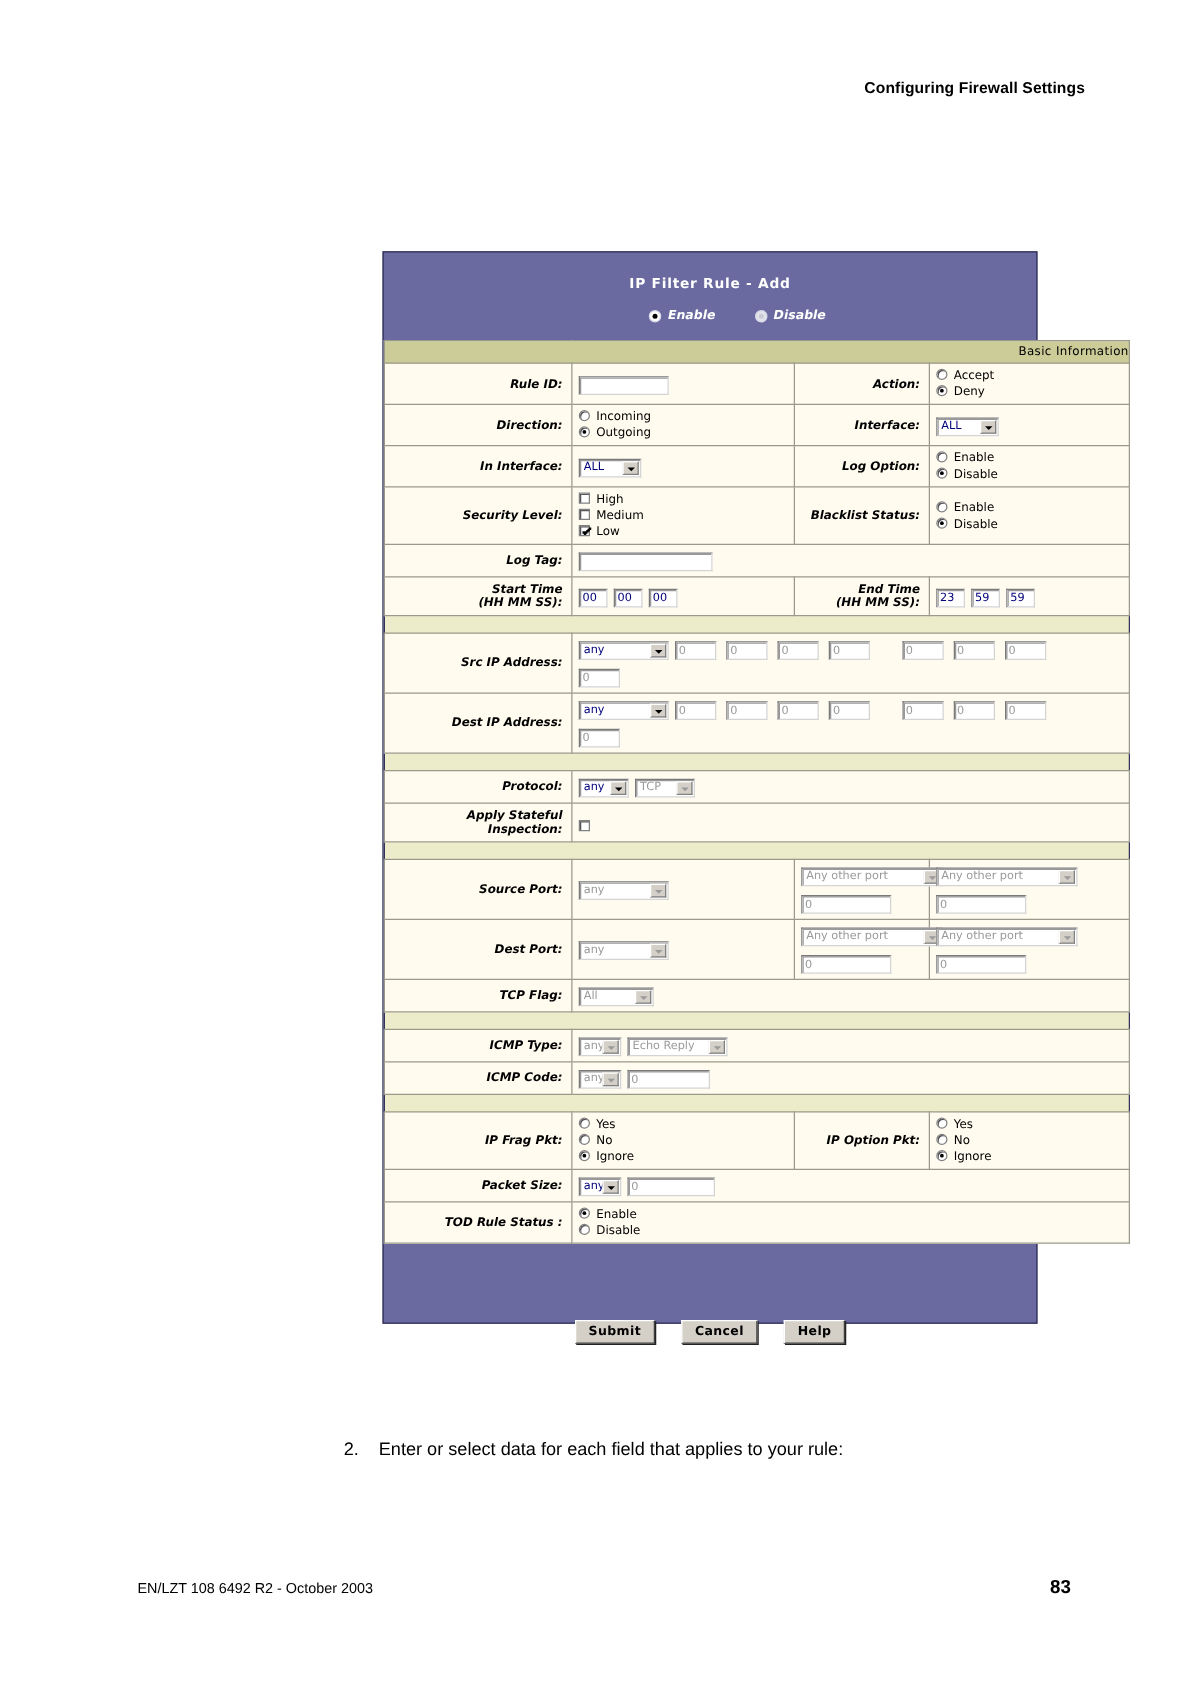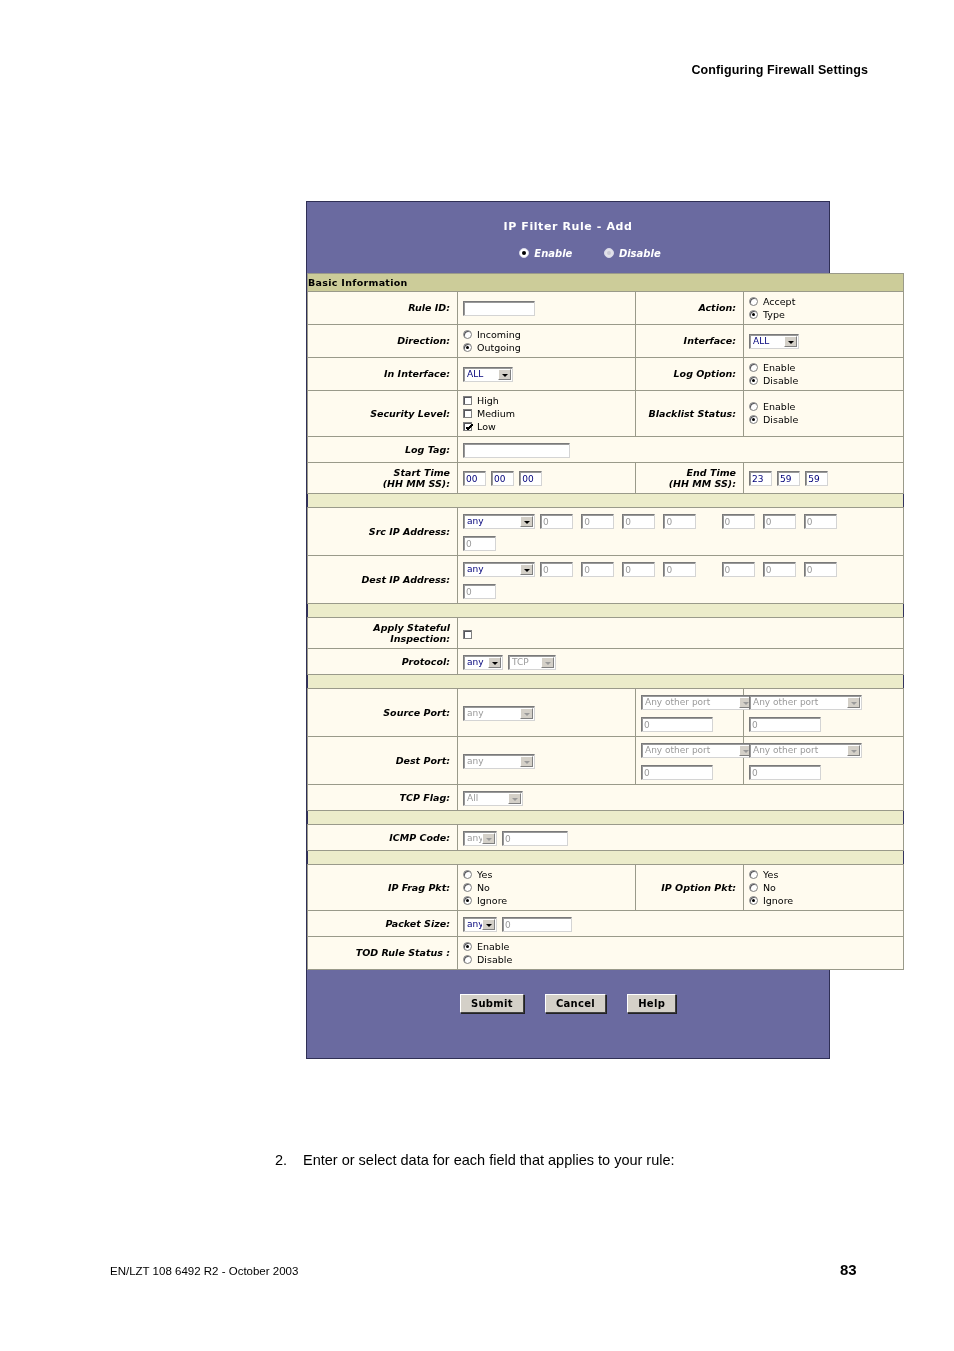--- a/index.html
+++ b/index.html
@@ -70,21 +70,21 @@
     table-layout:fixed;
   }
   .ftbl td{
     border:1px solid #9a9a8a;
     background:#fffbef;
     padding:0;
     vertical-align:middle;
   }
   .hdr-row td{
     background:#cccc99;border:1px solid #9a9a8a;
-    text-align:left;font-weight:bold;font-size:9.5px;color:#000;
+    text-align:right;font-weight:normal;font-size:9.5px;color:#000;
     padding:3px 0 3px 0;letter-spacing:.3px;margin-top:37px;
   }
   .spacer-row td{
     background:#ececca;height:13px;border-left:1px solid #33335c;
     border-right:1px solid #33335c;border-top:1px solid #9a9a8a;
     border-bottom:1px solid #9a9a8a;
   }
   td.lbl{
     text-align:right;font-style:italic;font-weight:bold;
     font-size:9.5px;color:#000;padding:4px 7px 4px 4px;
@@ -169,21 +169,21 @@
   .sel.w-any{width:72px;}
   .sel.w-proto{width:40px;}
   .sel.w-tcp{width:48px;}
   .sel.w-port{width:72px;}
   .sel.w-anyport{width:113px;}
   .sel.w-tcpflag{width:60px;}
   .sel.w-icmptype{width:80px;}
   .sel.w-small{width:34px;}
 
   
-  .btn-bar{text-align:center;padding-top:22px;}
+  .btn-bar{text-align:center;padding-top:22px;margin-top:36px;}
   .btn{
     display:inline-block;margin:0 8px;
     background:#d4d0c8;color:#000;font-weight:bold;
     font-family:"DejaVu Sans", sans-serif;font-size:10px;
     border:1px solid #ffffff;border-right-color:#404040;border-bottom-color:#404040;
     padding:3px 10px;box-shadow:1px 1px 0 #222;letter-spacing:.3px;
   }
 
   .ipgap{display:inline-block;width:12px;}
   .nowrap{white-space:nowrap;}
@@ -227,21 +227,21 @@
         <td class="fld">
           <span class="txt w-rule"></span>
         </td>
         <td class="lbl">Action:</td>
         <td class="fld">
           <div class="rg">
             <div class="ritem">
               <span class="rad"></span><span>Accept</span>
             </div>
             <div class="ritem">
-              <span class="rad on"></span><span>Type</span>
+              <span class="rad on"></span><span>Deny</span>
             </div>
           </div>
         </td>
       </tr>
 
       <tr>
         <td class="lbl">Direction:</td>
         <td class="fld">
           <div class="rg">
             <div class="ritem">
@@ -374,37 +374,37 @@
             <span class="txt w-oct gray">0</span>
           </div>
         </td>
       </tr>
 
       <tr class="spacer-row">
             <td colspan="4"></td>
           </tr>
 
       <tr>
+        <td class="lbl">Protocol:</td>
+        <td class="fld" colspan="3">
+          <span class="sel w-proto"><span>any</span><span class="arw"></span></span>
+          <span class="sel w-tcp dis"><span>TCP</span><span class="arw"></span></span>
+        </td>
+      </tr>
+
+      <tr>
         <td class="lbl">
           <div>Apply Stateful</div>
           <div>Inspection:</div>
         </td>
         <td class="fld" colspan="3">
           <span class="cbx"></span>
         </td>
       </tr>
 
-      <tr>
-        <td class="lbl">Protocol:</td>
-        <td class="fld" colspan="3">
-          <span class="sel w-proto"><span>any</span><span class="arw"></span></span>
-          <span class="sel w-tcp dis"><span>TCP</span><span class="arw"></span></span>
-        </td>
-      </tr>
-
       <tr class="spacer-row">
             <td colspan="4"></td>
           </tr>
 
       <tr>
         <td class="lbl">Source Port:</td>
         <td class="fld sub">
           <span class="sel w-port dis"><span>any</span><span class="arw"></span></span>
         </td>
         <td class="fld sub">
@@ -452,20 +452,27 @@
         <td class="lbl">TCP Flag:</td>
         <td class="fld" colspan="3">
           <span class="sel w-tcpflag dis"><span>All</span><span class="arw"></span></span>
         </td>
       </tr>
 
       <tr class="spacer-row">
             <td colspan="4"></td>
           </tr>
 
+      <tr>
+        <td class="lbl">ICMP Type:</td>
+        <td class="fld" colspan="3">
+          <span class="sel w-small dis"><span>any</span><span class="arw"></span></span>
+          <span class="sel w-icmptype dis"><span>Echo Reply</span><span class="arw"></span></span>
+        </td>
+      </tr>
 
       <tr>
         <td class="lbl">ICMP Code:</td>
         <td class="fld" colspan="3">
           <span class="sel w-small dis"><span>any</span><span class="arw"></span></span>
           <span class="txt w-icmp gray">0</span>
         </td>
       </tr>
 
       <tr class="spacer-row">

